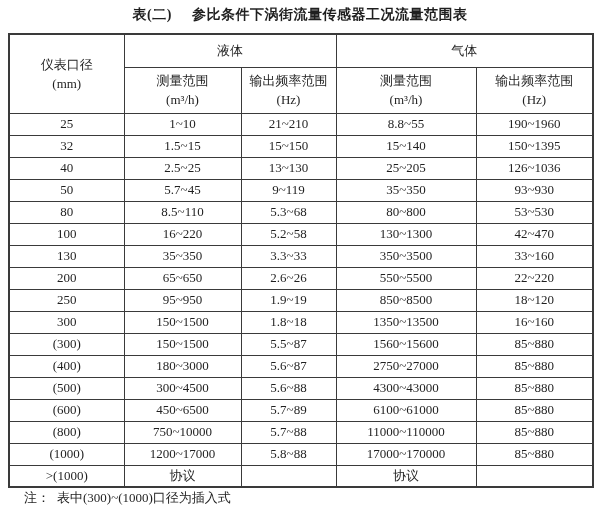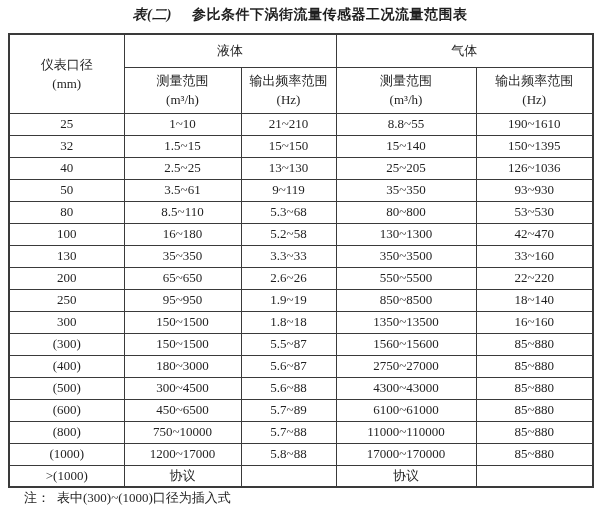--- a/index.html
+++ b/index.html
@@ -21,21 +21,20 @@
     left: 0;
     width: 600px;
     text-align: center;
     font-size: 14px;
     font-weight: bold;
     letter-spacing: 0.5px;
     white-space: nowrap;
   }
   .caption .caption-label {
     margin-right: 20px;
-    font-style: italic;
   }
   table.flow-table {
     position: absolute;
     left: 8px;
     top: 33px;
     width: 584px;
     table-layout: fixed;
     border-collapse: collapse;
     border: 2px solid #3a3a3a;
   }
@@ -105,53 +104,53 @@
         <div>(Hz)</div>
       </th>
     </tr>
   </thead>
   <tbody id="table-body">
       <tr>
         <td>25</td>
         <td>1~10</td>
         <td>21~210</td>
         <td>8.8~55</td>
-        <td>190~1610</td>
+        <td>190~1960</td>
       </tr>
       <tr>
         <td>32</td>
         <td>1.5~15</td>
         <td>15~150</td>
         <td>15~140</td>
         <td>150~1395</td>
       </tr>
       <tr>
         <td>40</td>
         <td>2.5~25</td>
         <td>13~130</td>
         <td>25~205</td>
         <td>126~1036</td>
       </tr>
       <tr>
         <td>50</td>
-        <td>3.5~61</td>
+        <td>5.7~45</td>
         <td>9~119</td>
         <td>35~350</td>
         <td>93~930</td>
       </tr>
       <tr>
         <td>80</td>
         <td>8.5~110</td>
         <td>5.3~68</td>
         <td>80~800</td>
         <td>53~530</td>
       </tr>
       <tr>
         <td>100</td>
-        <td>16~180</td>
+        <td>16~220</td>
         <td>5.2~58</td>
         <td>130~1300</td>
         <td>42~470</td>
       </tr>
       <tr>
         <td>130</td>
         <td>35~350</td>
         <td>3.3~33</td>
         <td>350~3500</td>
         <td>33~160</td>
@@ -161,21 +160,21 @@
         <td>65~650</td>
         <td>2.6~26</td>
         <td>550~5500</td>
         <td>22~220</td>
       </tr>
       <tr>
         <td>250</td>
         <td>95~950</td>
         <td>1.9~19</td>
         <td>850~8500</td>
-        <td>18~140</td>
+        <td>18~120</td>
       </tr>
       <tr>
         <td>300</td>
         <td>150~1500</td>
         <td>1.8~18</td>
         <td>1350~13500</td>
         <td>16~160</td>
       </tr>
       <tr>
         <td>(300)</td>

